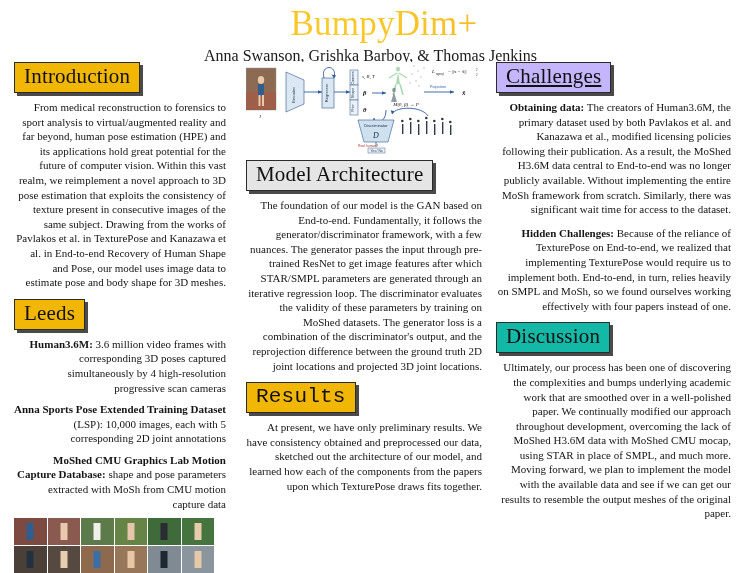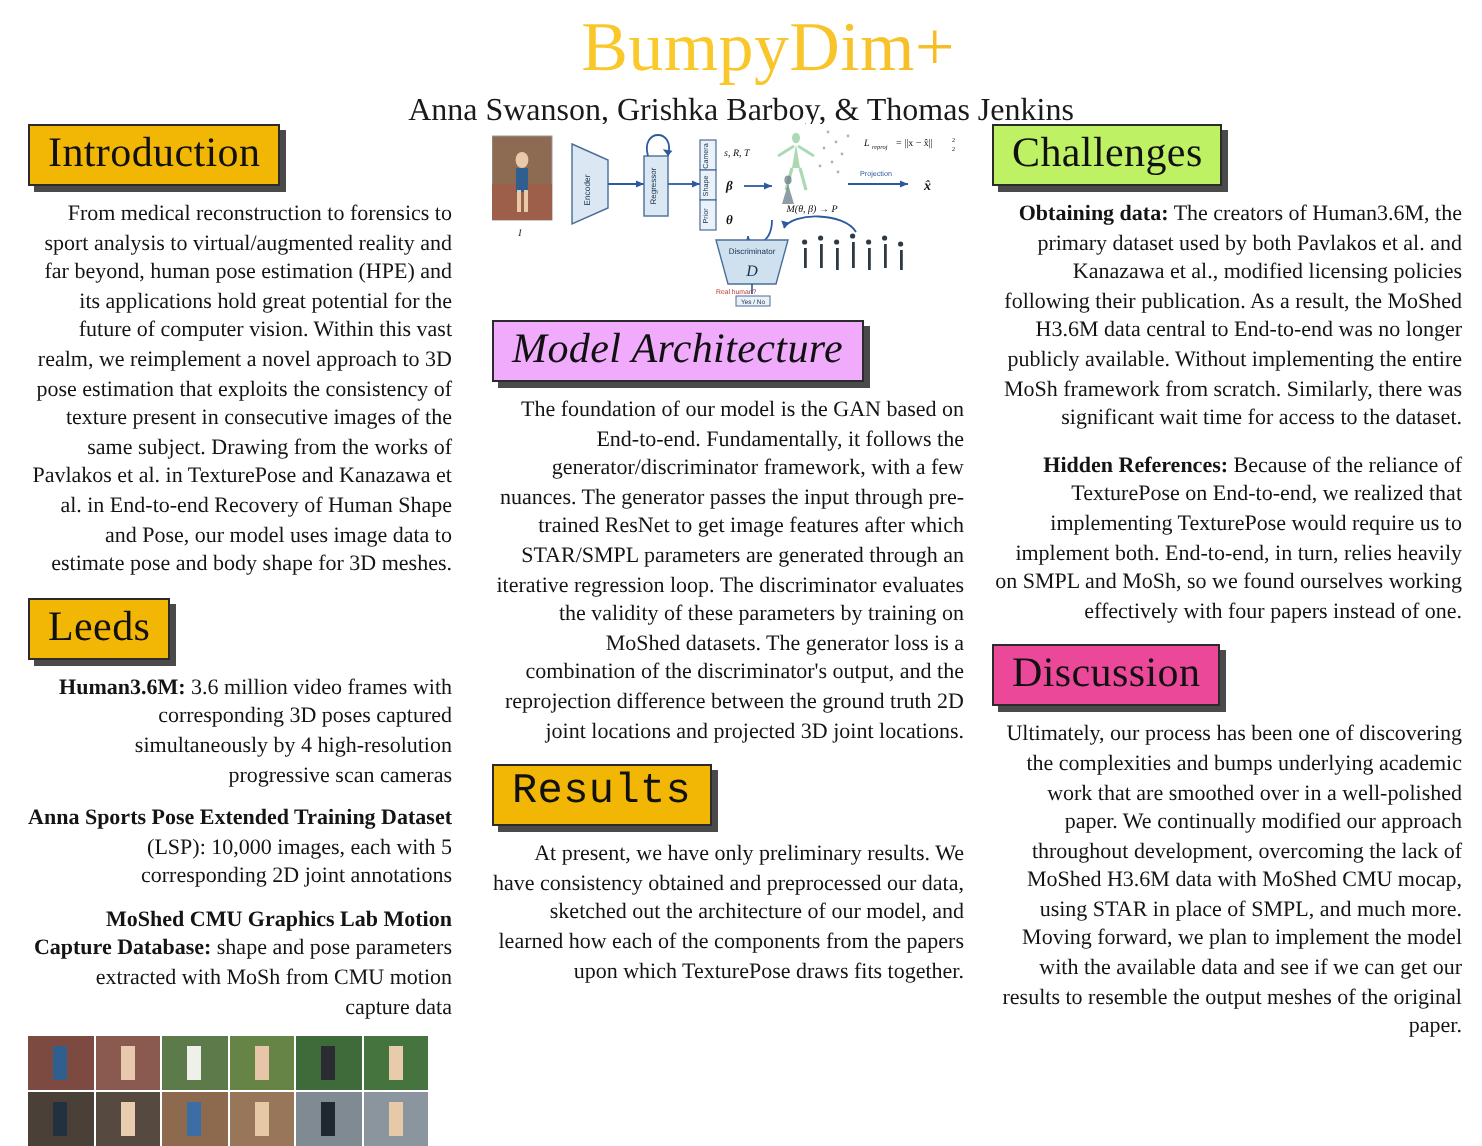--- a/index.html
+++ b/index.html
@@ -248,40 +248,40 @@
 
           <text x="186" y="11" font-size="5" font-style="italic" fill="#111" font-family="Liberation Serif, serif">L</text>
           <text x="190" y="12.5" font-size="3.2" font-style="italic" fill="#111" font-family="Liberation Serif, serif">reproj</text>
           <text x="202" y="11" font-size="5" fill="#111" font-family="Liberation Serif, serif">= ||x − x̂||</text>
           <text x="230" y="9" font-size="3" fill="#111" font-family="Liberation Serif, serif">2</text>
           <text x="230" y="13.5" font-size="3" fill="#111" font-family="Liberation Serif, serif">2</text>
         </svg>
       </div>
 
       <div class="sec">
-        <div class="chip" style="background: #f0abfc; border-color: rgb(43, 43, 43); box-shadow: rgb(74, 74, 74) 3px 3px 0px 0px; font-style: italic;">Model Architecture</div>
+        <div class="chip" style="background: #e5e5e5; border-color: rgb(43, 43, 43); box-shadow: rgb(74, 74, 74) 3px 3px 0px 0px;">Model Architecture</div>
         <p class="body-text">The foundation of our model is the GAN based on End-to-end. Fundamentally, it follows the generator/discriminator framework, with a few nuances. The generator passes the input through pre-trained ResNet to get image features after which STAR/SMPL parameters are generated through an iterative regression loop. The discriminator evaluates the validity of these parameters by training on MoShed datasets. The generator loss is a combination of the discriminator's output, and the reprojection difference between the ground truth 2D joint locations and projected 3D joint locations.</p>
       </div>
 
       <div class="sec">
         <div class="chip" style="background: rgb(242, 183, 5); border-color: rgb(43, 43, 43); box-shadow: rgb(74, 74, 74) 3px 3px 0px 0px; font-family: Liberation Mono, monospace;">Results</div>
         <p class="body-text">At present, we have only preliminary results. We have consistency obtained and preprocessed our data, sketched out the architecture of our model, and learned how each of the components from the papers upon which TexturePose draws fits together.</p>
       </div>
 
     </div>
 
     <div class="col col-right">
 
       <div class="sec">
-        <div class="chip" style="background: #bef264; border-color: rgb(43, 43, 43); box-shadow: rgb(74, 74, 74) 3px 3px 0px 0px;">Challenges</div>
+        <div class="chip" style="background: #c4b5fd; border-color: rgb(43, 43, 43); box-shadow: rgb(74, 74, 74) 3px 3px 0px 0px; text-decoration: underline;">Challenges</div>
         <p class="body-text"><b>Obtaining data:</b><span> The creators of Human3.6M, the primary dataset used by both Pavlakos et al. and Kanazawa et al., modified licensing policies following their publication. As a result, the MoShed H3.6M data central to End-to-end was no longer publicly available. Without implementing the entire MoSh framework from scratch. Similarly, there was significant wait time for access to the dataset.</span></p>
-        <p class="body-text"><b>Hidden References:</b><span> Because of the reliance of TexturePose on End-to-end, we realized that implementing TexturePose would require us to implement both. End-to-end, in turn, relies heavily on SMPL and MoSh, so we found ourselves working effectively with four papers instead of one.</span></p>
-      </div>
-
-      <div class="sec">
-        <div class="chip" style="background: #ec4899; border-color: rgb(43, 43, 43); box-shadow: rgb(74, 74, 74) 3px 3px 0px 0px;">Discussion</div>
+        <p class="body-text"><b>Hidden Challenges:</b><span> Because of the reliance of TexturePose on End-to-end, we realized that implementing TexturePose would require us to implement both. End-to-end, in turn, relies heavily on SMPL and MoSh, so we found ourselves working effectively with four papers instead of one.</span></p>
+      </div>
+
+      <div class="sec">
+        <div class="chip" style="background: #14b8a6; border-color: rgb(43, 43, 43); box-shadow: rgb(74, 74, 74) 3px 3px 0px 0px;">Discussion</div>
         <p class="body-text">Ultimately, our process has been one of discovering the complexities and bumps underlying academic work that are smoothed over in a well-polished paper. We continually modified our approach throughout development, overcoming the lack of MoShed H3.6M data with MoShed CMU mocap, using STAR in place of SMPL, and much more. Moving forward, we plan to implement the model with the available data and see if we can get our results to resemble the output meshes of the original paper.</p>
       </div>
 
     </div>
 
   </div>
 </div>
 
 </body></html>

